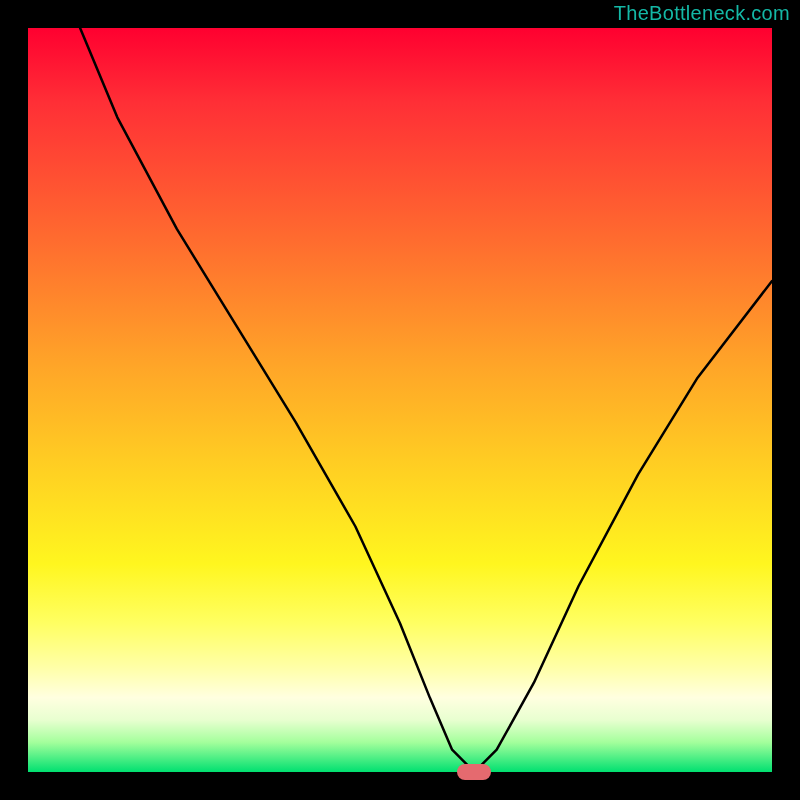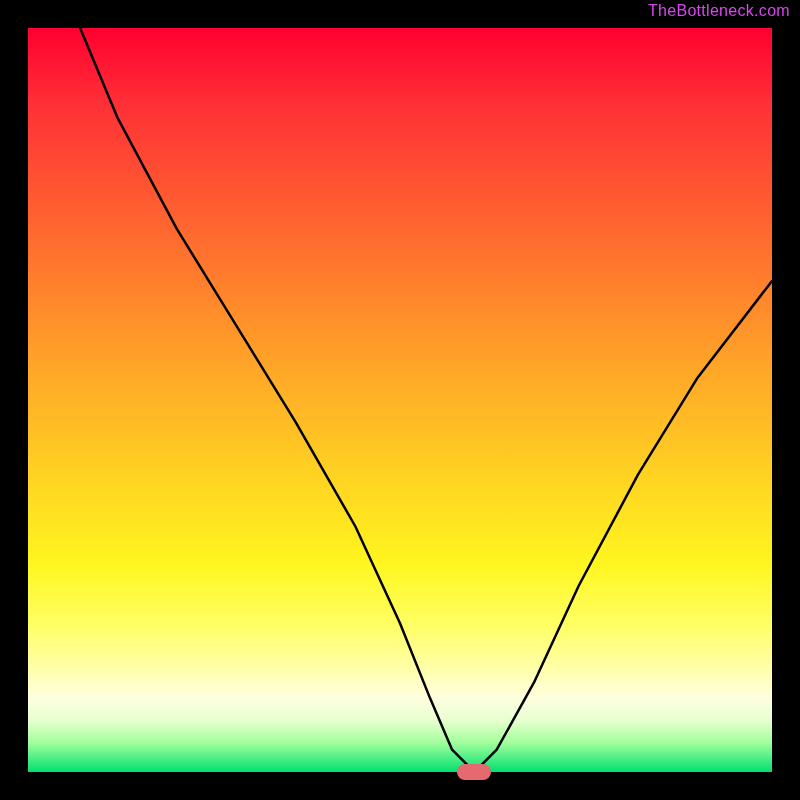--- a/index.html
+++ b/index.html
@@ -14,22 +14,22 @@
   .frame {
     position: relative;
     width: 800px;
     height: 800px;
     background: #000;
   }
   .watermark {
     position: absolute;
     top: 2px;
     right: 10px;
-    color: #d946ef;
-    font-size: 16px;
+    color: #14b8a6;
+    font-size: 20px;
     font-weight: 500;
     letter-spacing: 0.3px;
     user-select: none;
   }
   .plot {
     position: absolute;
     left: 28px;
     top: 28px;
     width: 744px;
     height: 744px;

